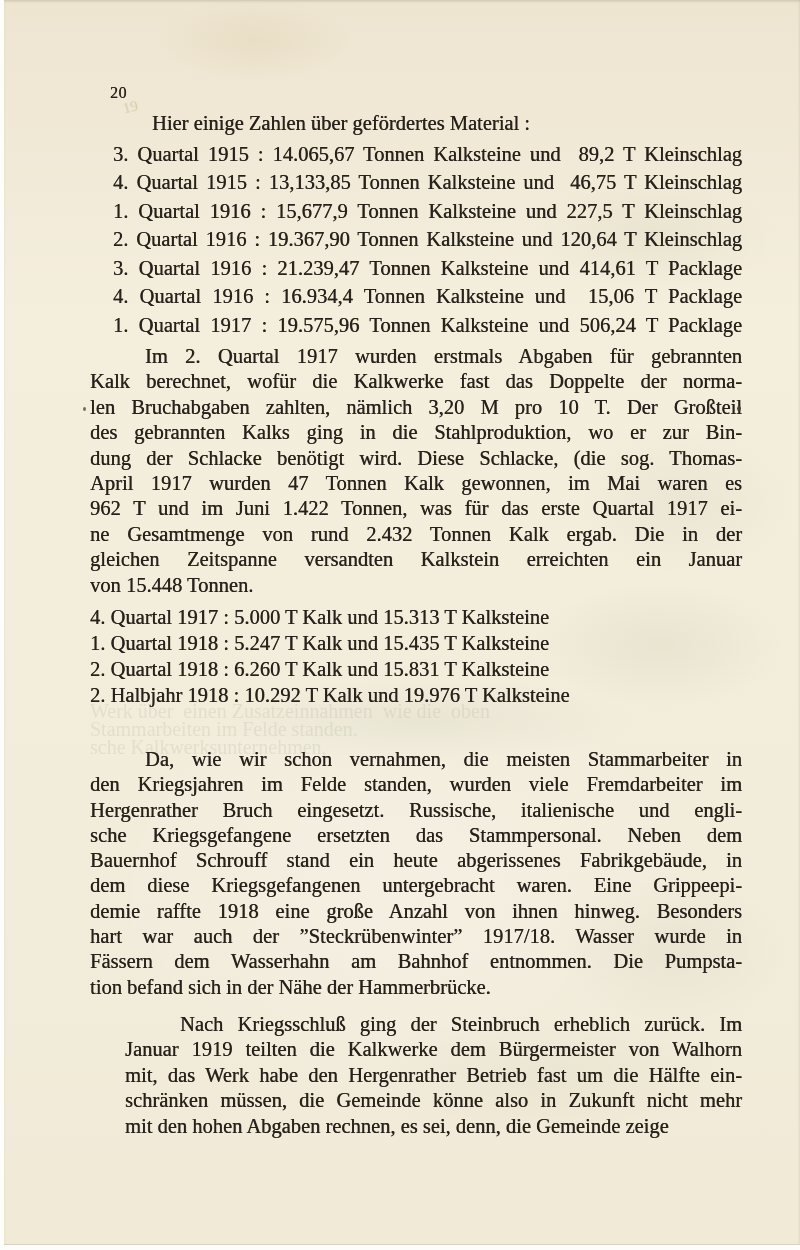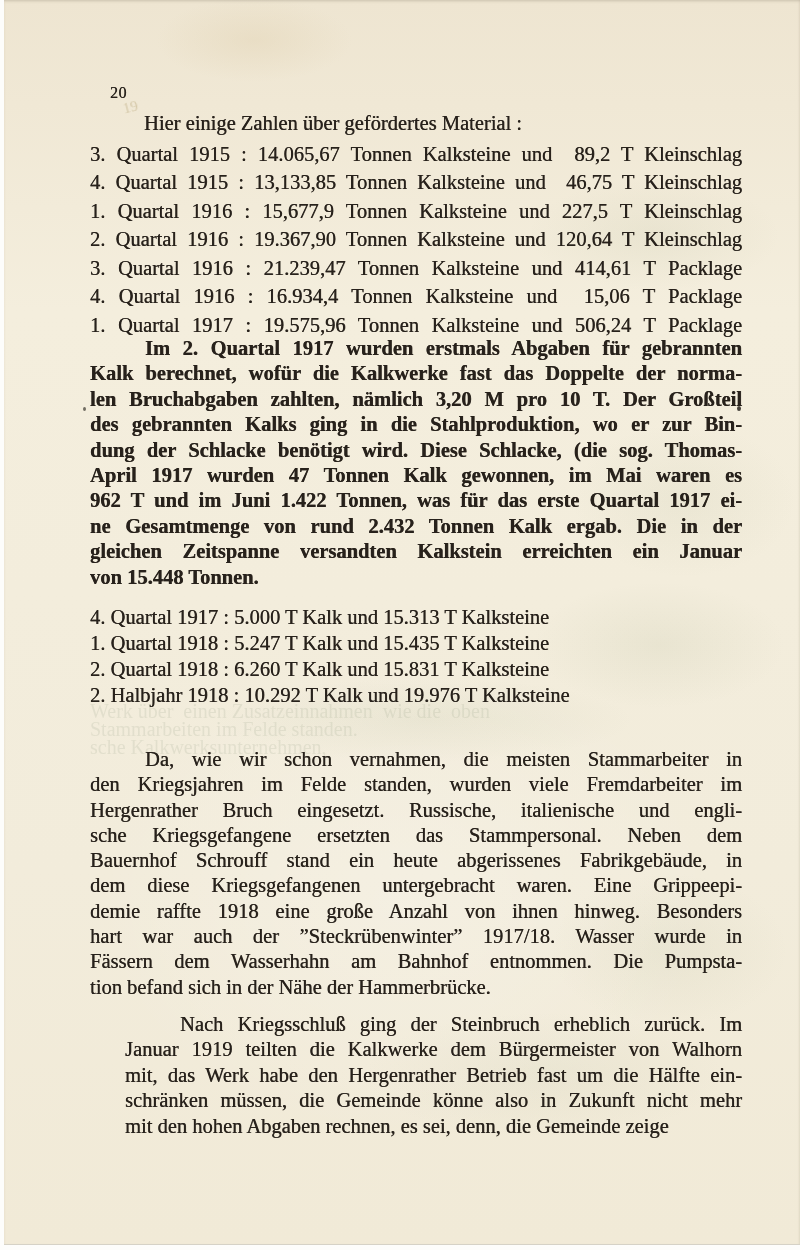--- a/index.html
+++ b/index.html
@@ -22,28 +22,28 @@
       radial-gradient(ellipse 420px 320px at 400px 900px, rgba(255,255,255,0.20), transparent 75%),
       linear-gradient(#eee5d1, #f4eedd 25%, #f2ecdb 70%, #f1ead7);
     border-bottom:1px solid #d6d2c6;
     box-shadow:inset 0 2px 3px -1px rgba(120,110,90,0.30), inset -2px 0 3px -2px rgba(120,110,90,0.18);
     color:#27211b;
     font-size:20.5px;
     text-shadow:0.35px 0 0 rgba(33,27,21,0.85);
   }
   .content{position:absolute;left:86px;top:0;width:652px;}
   .pageno{position:absolute;top:84px;left:20px;font-size:16px;letter-spacing:0.5px;}
-  .intro{position:absolute;top:112px;left:54px;white-space:pre;text-align:center;}
+  .intro{position:absolute;top:112px;left:62px;white-space:pre;text-align:center;}
   .dlist{position:absolute;left:0;right:0;}
   .dlist1{top:140px;line-height:28.45px;}
   .dlist2{top:604px;line-height:26px;}
   .dline{white-space:pre-wrap;}
-  .dlist1 .dline{text-align:justify;text-align-last:justify;-moz-text-align-last:justify;}
+  .dlist1 .dline{text-align:justify;text-align-last:justify;margin-left:23px;-moz-text-align-last:justify;}
   .para{position:absolute;left:0;right:0;}
-  .p-kalk{top:336px;line-height:25.4px;font-weight:bold;}
+  .p-kalk{top:344px;line-height:25.4px;}
   .p-workers{top:747px;line-height:25.3px;}
   .p-postwar{top:1012px;line-height:25.4px;margin-left:35px;}
   .pline{text-align:justify;text-align-last:justify;-moz-text-align-last:justify;}
   .pfirst{padding-left:55px;}
   .plast{text-align-last:left;-moz-text-align-last:left;}
   .ghost{
     position:absolute;left:0;width:100%;
     color:rgba(128,140,112,0.14);
     filter:blur(0.7px);
     font-size:20px;white-space:pre;

